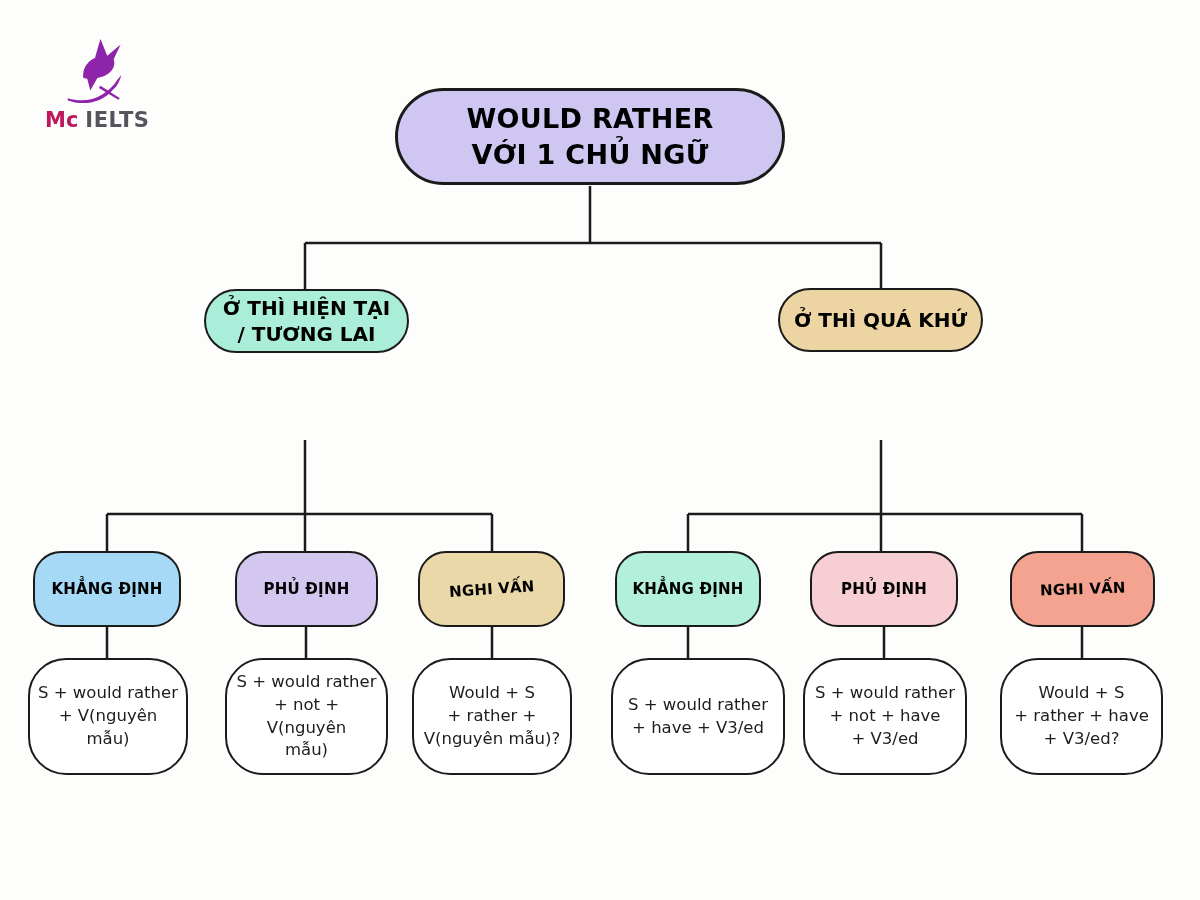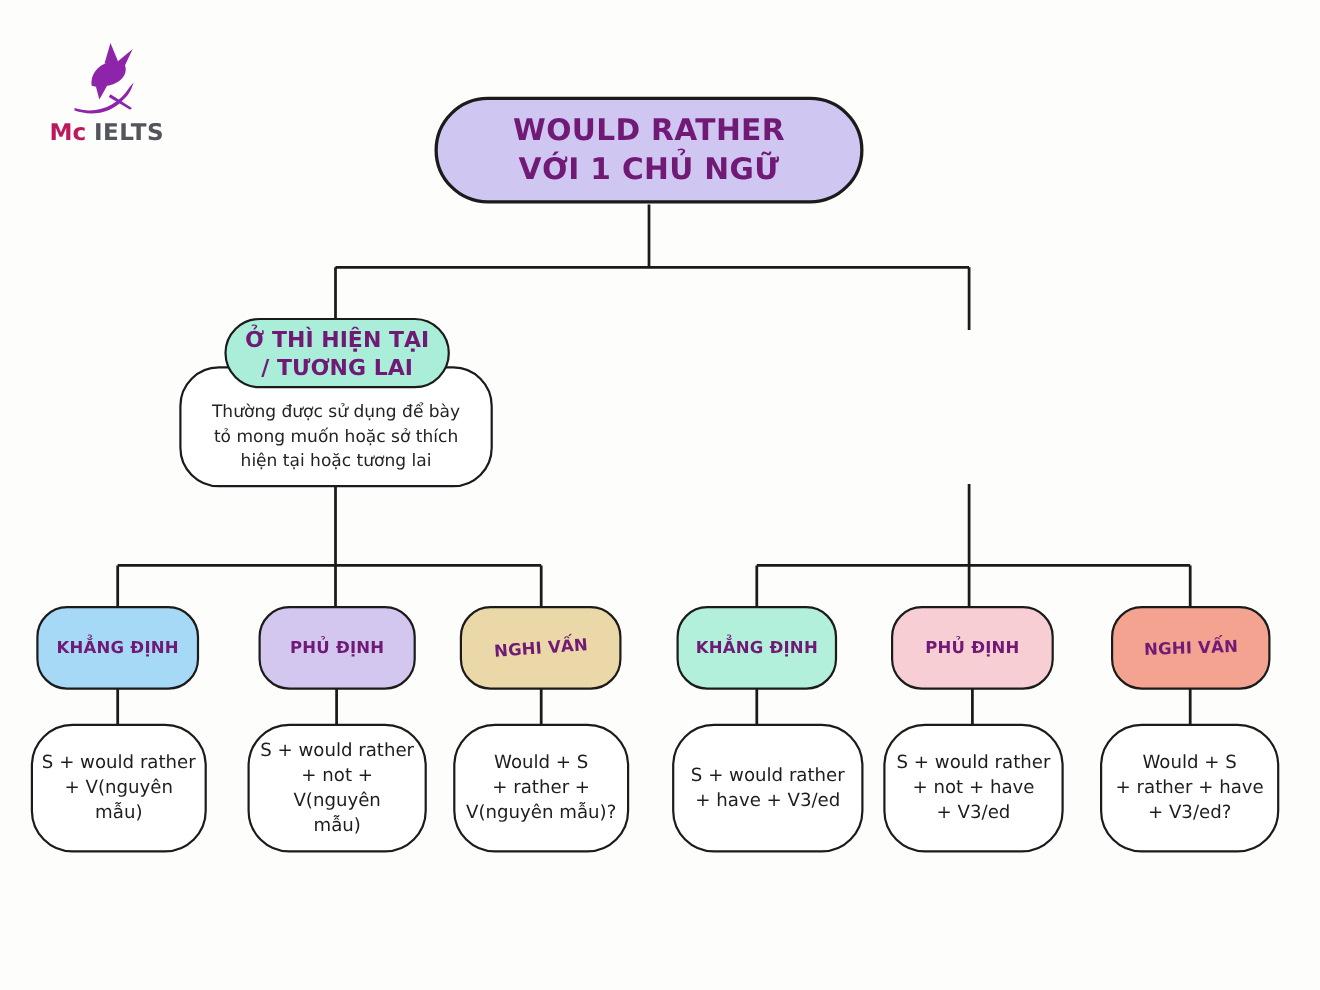--- a/index.html
+++ b/index.html
@@ -13,21 +13,21 @@
 
   svg.connectors {
     position:absolute; left:0; top:0; width:1200px; height:900px; z-index:1;
   }
 
   .box {
     position:absolute; z-index:2;
     background:#ffffff;
     border:2.5px solid #1b1b1b;
     display:flex; flex-direction:column; align-items:center; justify-content:center;
-    text-align:center; white-space:pre-line; color:#701a75;
+    text-align:center; white-space:pre-line; color:#000000;
   }
 
   
   .n-root {
     left:395px; top:88px; width:390px; height:97px;
     border-width:3px; border-radius:50px;
     font-weight:bold; font-size:27px; line-height:1.32; letter-spacing:.3px;
   }
 
   
@@ -98,28 +98,24 @@
       </g>
     </svg>
     <div class="logo-text">
       <span class="mc">Mc</span><span class="ielts">IELTS</span>
     </div>
   </div>
 
   <div class="box n-root" style="background-color: rgb(207, 198, 242);">WOULD RATHER
 VỚI 1 CHỦ NGỮ</div>
 
-  <div class="box desc desc-present">
-    <span>Thường được sử dụng để bày
-tỏ mong muốn hoặc sở thích
-hiện tại hoặc tương lai</span>
-  </div>
   <div class="box branch-pill pill-present" style="background-color: rgb(170, 238, 218);">Ở THÌ HIỆN TẠI
 / TƯƠNG LAI</div>
 
+  <div class="box branch-pill pill-past" style="background-color: rgb(236, 212, 163);">Ở THÌ QUÁ KHỨ</div>
 
   <div class="box label-pill lab1" style="background-color: rgb(165, 217, 245);">
     <span>KHẲNG ĐỊNH</span>
   </div>
   <div class="box label-pill lab2" style="background-color: rgb(211, 198, 239);">
     <span>PHỦ ĐỊNH</span>
   </div>
   <div class="box label-pill lab3" style="background-color: rgb(234, 216, 168);">
     <span class="tilt-strong">NGHI VẤN</span>
   </div>

